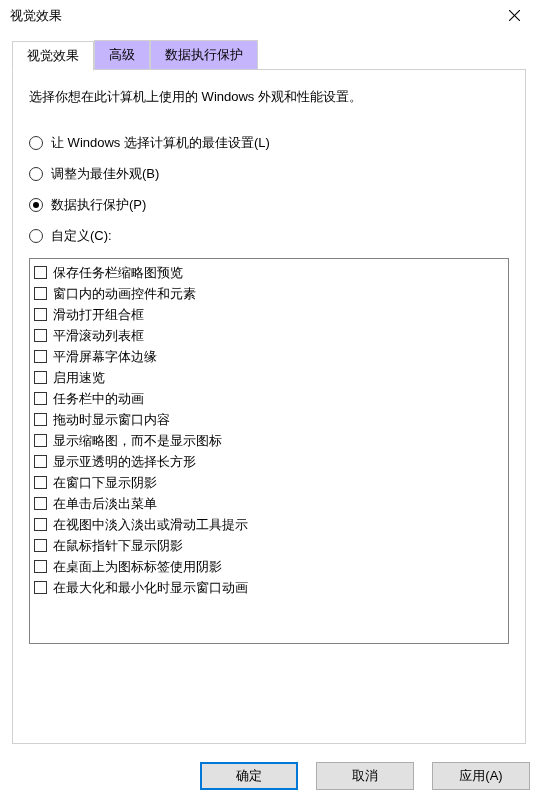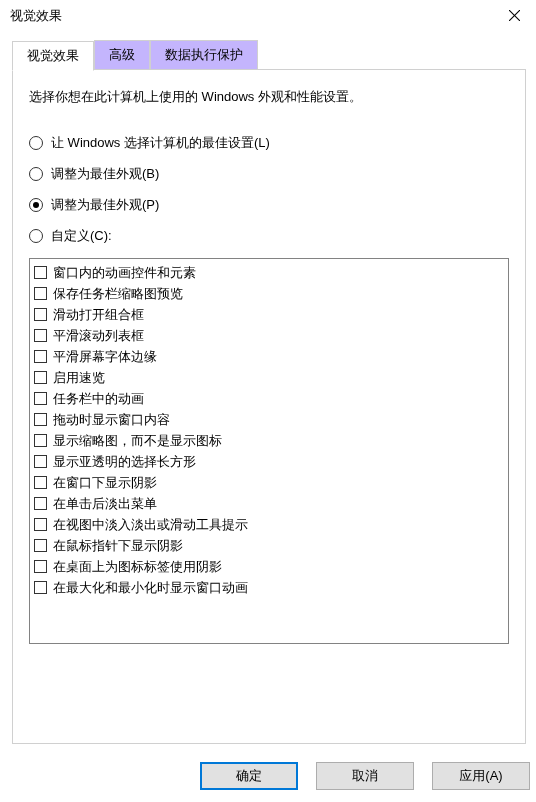--- a/index.html
+++ b/index.html
@@ -187,36 +187,36 @@
       <div class="radio-row">
         <span class="radio"></span>
         <span>让 Windows 选择计算机的最佳设置(L)</span>
       </div>
       <div class="radio-row">
         <span class="radio"></span>
         <span>调整为最佳外观(B)</span>
       </div>
       <div class="radio-row">
         <span class="radio checked"></span>
-        <span>调整为最佳外观(P)</span>
+        <span>数据执行保护(P)</span>
       </div>
       <div class="radio-row">
         <span class="radio"></span>
         <span>自定义(C):</span>
       </div>
     </div>
 
     <div class="check-list" id="check-list">
         <div class="check-row">
           <span class="cb"></span>
+          <span>保存任务栏缩略图预览</span>
+        </div>
+        <div class="check-row">
+          <span class="cb"></span>
           <span>窗口内的动画控件和元素</span>
-        </div>
-        <div class="check-row">
-          <span class="cb"></span>
-          <span>保存任务栏缩略图预览</span>
         </div>
         <div class="check-row">
           <span class="cb"></span>
           <span>滑动打开组合框</span>
         </div>
         <div class="check-row">
           <span class="cb"></span>
           <span>平滑滚动列表框</span>
         </div>
         <div class="check-row">

